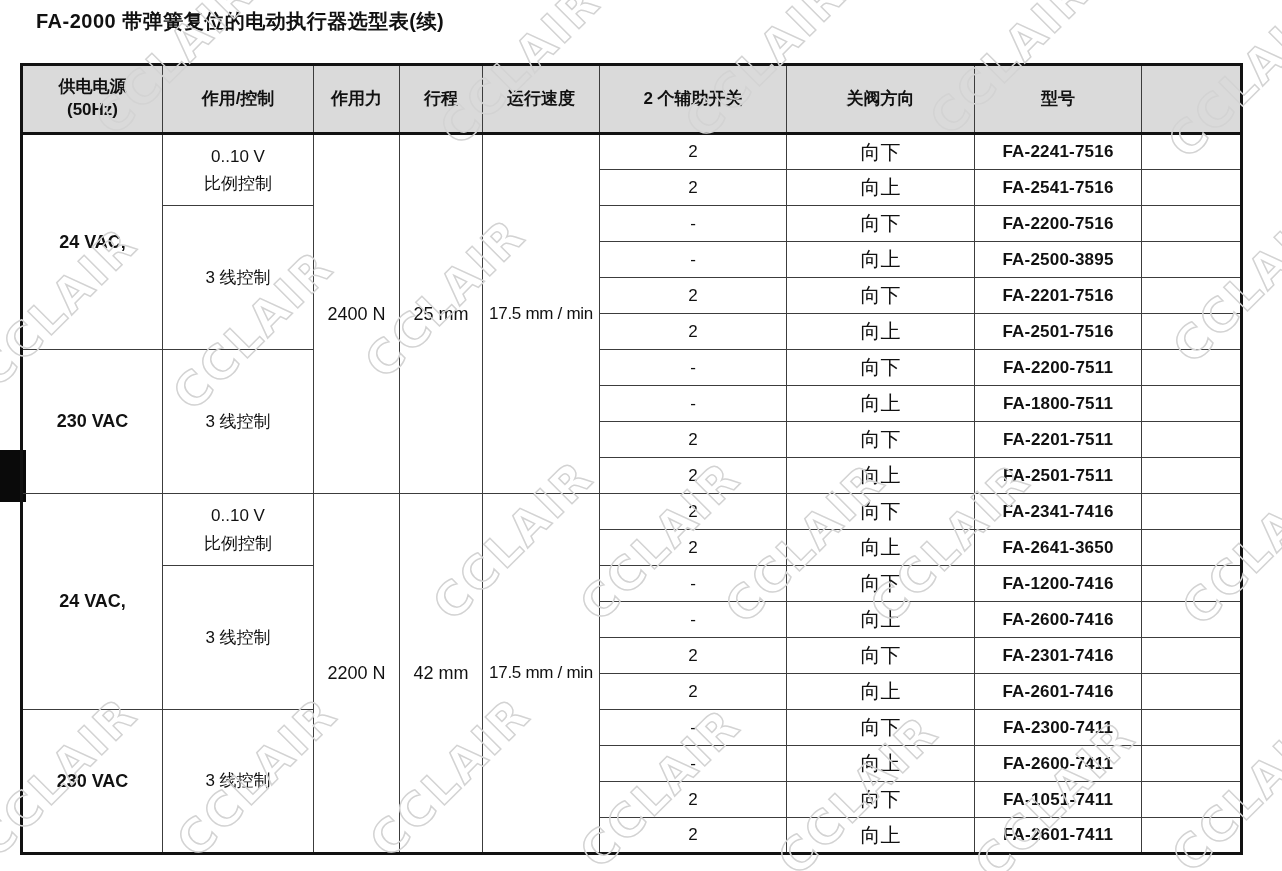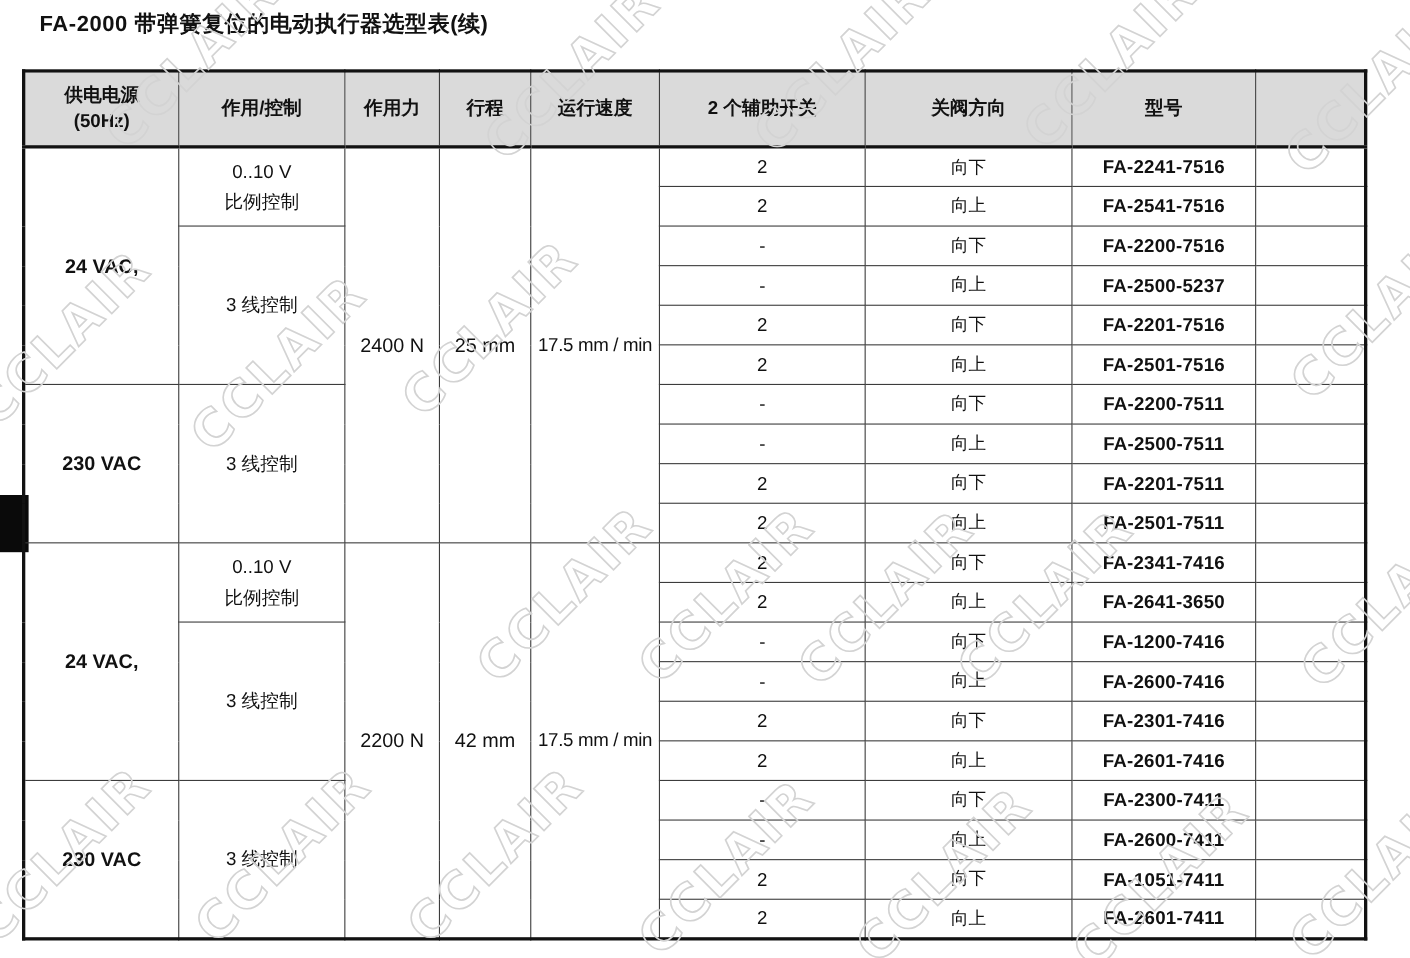--- a/index.html
+++ b/index.html
@@ -45,21 +45,21 @@
     border-bottom:3px solid #121212;
     white-space:pre-line;
     line-height:1.35;
   }
   table.sel tbody tr{height:36px;}
   .c-power{font-size:18px;font-weight:bold;}
   .c-ctrl{font-size:17px; white-space:pre-line; line-height:1.6; font-family:"Liberation Sans", sans-serif;margin-left:36px;}
   .c-num{font-size:18px;}
   .c-speed{font-size:17px; letter-spacing:-0.3px;}
   .c-sw{font-size:17px;}
-  .c-dir{font-size:16px; font-family:Liberation Mono, monospace;}
+  .c-dir{font-size:20px; font-family:Liberation Mono, monospace;}
   .c-model{font-size:17px; font-weight:bold; letter-spacing:0.2px;}
   .c-empty{background:#fff;}
   .edge-tab{
     position:absolute;
     left:0; top:450px;
     width:26px; height:52px;
     background:#0a0a0a;
   }
   .wm-layer{
     position:absolute;
@@ -137,21 +137,21 @@
       <tr>
         <td rowspan="4" class="c-ctrl">3 线控制</td>
         <td class="c-sw">-</td>
         <td class="c-dir">向下</td>
         <td class="c-model">FA-2200-7516</td>
         <td class="c-empty"></td>
       </tr>
       <tr>
         <td class="c-sw">-</td>
         <td class="c-dir">向上</td>
-        <td class="c-model">FA-2500-5237</td>
+        <td class="c-model">FA-2500-3895</td>
         <td class="c-empty"></td>
       </tr>
       <tr>
         <td class="c-sw">2</td>
         <td class="c-dir">向下</td>
         <td class="c-model">FA-2201-7516</td>
         <td class="c-empty"></td>
       </tr>
       <tr>
         <td class="c-sw">2</td>
@@ -163,21 +163,21 @@
         <td rowspan="4" class="c-power">230 VAC</td>
         <td rowspan="4" class="c-ctrl">3 线控制</td>
         <td class="c-sw">-</td>
         <td class="c-dir">向下</td>
         <td class="c-model">FA-2200-7511</td>
         <td class="c-empty"></td>
       </tr>
       <tr>
         <td class="c-sw">-</td>
         <td class="c-dir">向上</td>
-        <td class="c-model">FA-2500-7511</td>
+        <td class="c-model">FA-1800-7511</td>
         <td class="c-empty"></td>
       </tr>
       <tr>
         <td class="c-sw">2</td>
         <td class="c-dir">向下</td>
         <td class="c-model">FA-2201-7511</td>
         <td class="c-empty"></td>
       </tr>
       <tr>
         <td class="c-sw">2</td>

